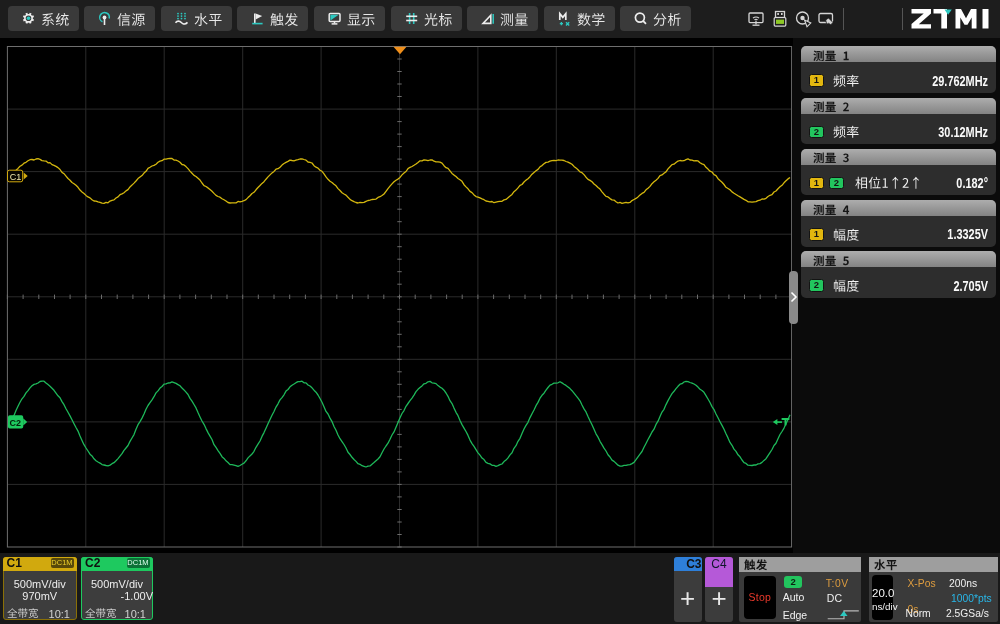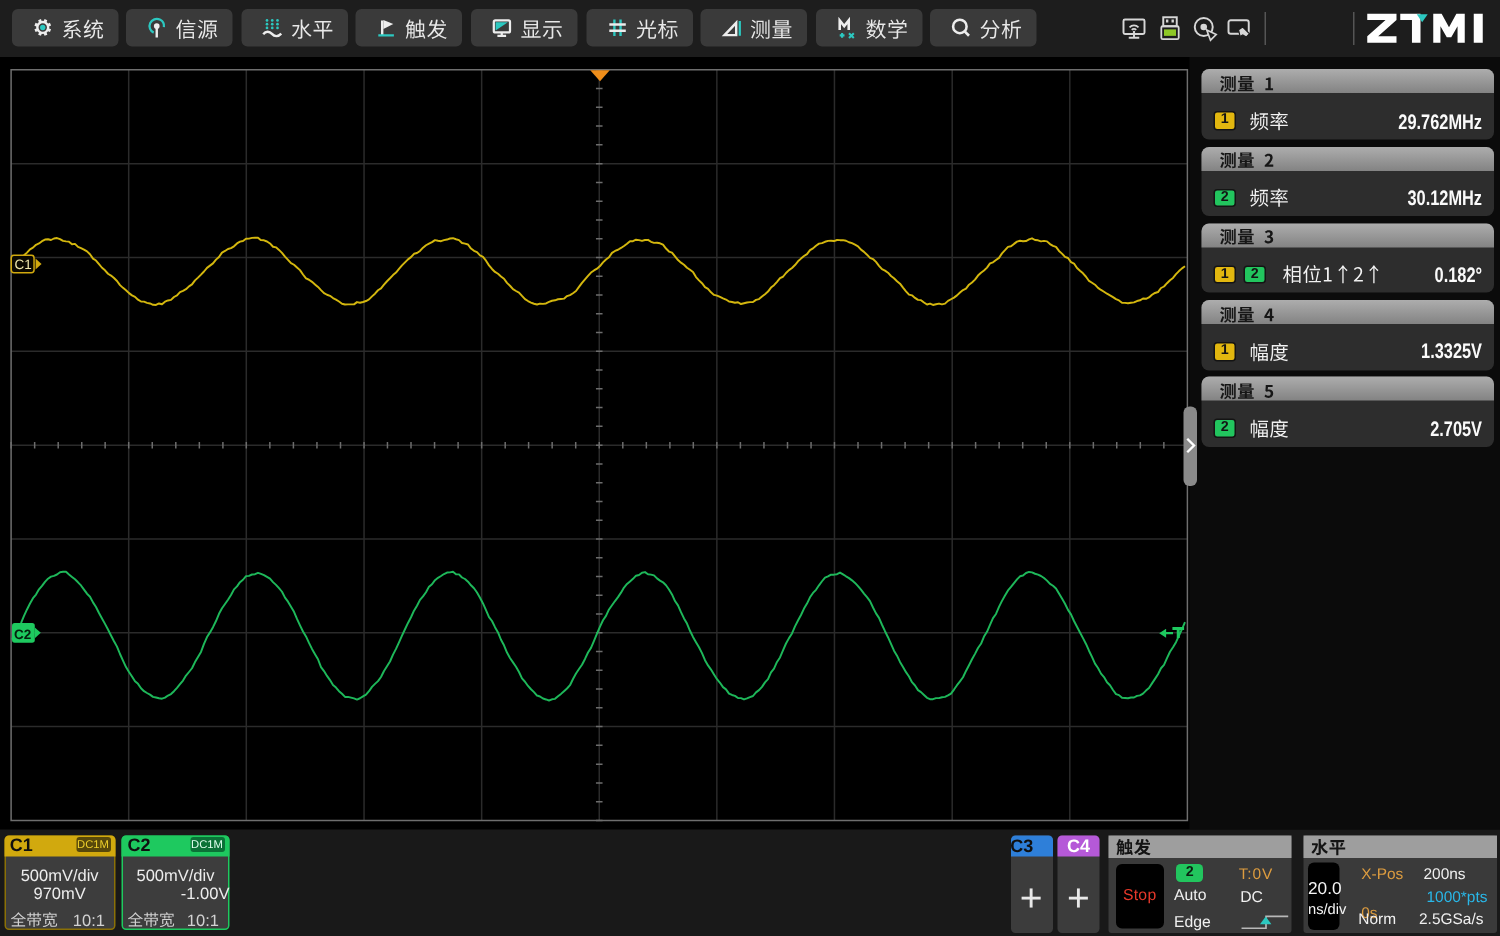--- a/index.html
+++ b/index.html
@@ -283,24 +283,24 @@
     <div style="position:absolute;left:126.5px;top:558.3px;width:23px;height:10px;background:#0b7237;border-radius:2px;color:#dfffeE;font-size:7.5px;text-align:center;line-height:10px">DC1M</div>
     <div style="position:absolute;left:81px;top:577.5px;width:72px;text-align:center;font-size:11px;color:#ededed">500mV/div</div>
     <div style="position:absolute;left:81px;top:590px;width:72px;text-align:right;font-size:11px;color:#ededed">-1.00V</div>
     <svg style="position:absolute;left:85.0px;top:606.1px;overflow:visible" width="31.5" height="14.2" fill="#d2d2d2">
       <use href="#q35" transform="translate(0.00 11.08) scale(0.010500 -0.010500)"></use>
       <use href="#q36" transform="translate(10.50 11.08) scale(0.010500 -0.010500)"></use>
       <use href="#q37" transform="translate(21.00 11.08) scale(0.010500 -0.010500)"></use>
     </svg>
     <div style="position:absolute;left:81px;top:607.5px;width:65px;text-align:right;font-size:11px;color:#d2d2d2">10:1</div>
     <div style="position:absolute;left:673.5px;top:557px;width:28px;height:65px;background:#3c3c3c;border-radius:3px"></div>
-    <div style="position:absolute;left:673.5px;top:557px;width:28px;height:14px;background:#2e7fd9;border-radius:3px 3px 0 0;color:#101010;font-weight:bold;font-size:12px;text-align:left;line-height:14px">C3</div>
+    <div style="position:absolute;left:673.5px;top:557px;width:28px;height:14px;background:#2e7fd9;border-radius:3px 3px 0 0;color:#101010;font-weight:bold;font-size:12px;text-align:right;line-height:14px">C3</div>
     <div style="position:absolute;left:673.5px;top:583px;width:28px;text-align:center;font-size:26px;font-weight:300;color:#e8e8e8">+</div>
     <div style="position:absolute;left:705px;top:557px;width:28px;height:65px;background:#3c3c3c;border-radius:3px"></div>
-    <div style="position:absolute;left:705px;top:557px;width:28px;height:14px;background:#b559d8;border-radius:3px 3px 0 0;color:#ffffff;font-weight:bold;font-size:12px;text-align:center;line-height:14px">C4</div>
+    <div style="position:absolute;left:705px;top:557px;width:28px;height:30px;background:#b559d8;border-radius:3px 3px 0 0;color:#0f172a;font-weight:normal;font-size:12px;text-align:center;line-height:14px">C4</div>
     <div style="position:absolute;left:705px;top:583px;width:28px;text-align:center;font-size:26px;font-weight:300;color:#e8e8e8">+</div>
     <div style="position:absolute;left:739px;top:557px;width:121.5px;height:65px;background:#3a3a3a;border-radius:2px"></div>
     <div style="position:absolute;left:739px;top:557px;width:121.5px;height:15px;background:#9e9e9e"></div>
     <svg style="position:absolute;left:743.5px;top:556.9px;overflow:visible" width="23.6" height="15.5" fill="#141414">
       <use href="#q38" transform="translate(0.00 12.13) scale(0.011500 -0.011500)"></use>
       <use href="#q39" transform="translate(11.80 12.13) scale(0.011500 -0.011500)"></use>
     </svg>
     <div style="position:absolute;left:743.8px;top:575.5px;width:32px;height:43.7px;background:#000;border-radius:4px;color:#e8392b;font-size:10.5px;text-align:center;line-height:43.7px;letter-spacing:0.2px">Stop</div>
     <div style="position:absolute;left:783.7px;top:576px;width:18.8px;height:11.6px;background:#22c55e;border-radius:3px;color:#0c2012;font-weight:bold;font-size:9.5px;text-align:center;line-height:11.4px">2</div>
     <div style="position:absolute;left:782.7px;top:591px;font-size:10.5px;color:#f0f0f0">Auto</div>

